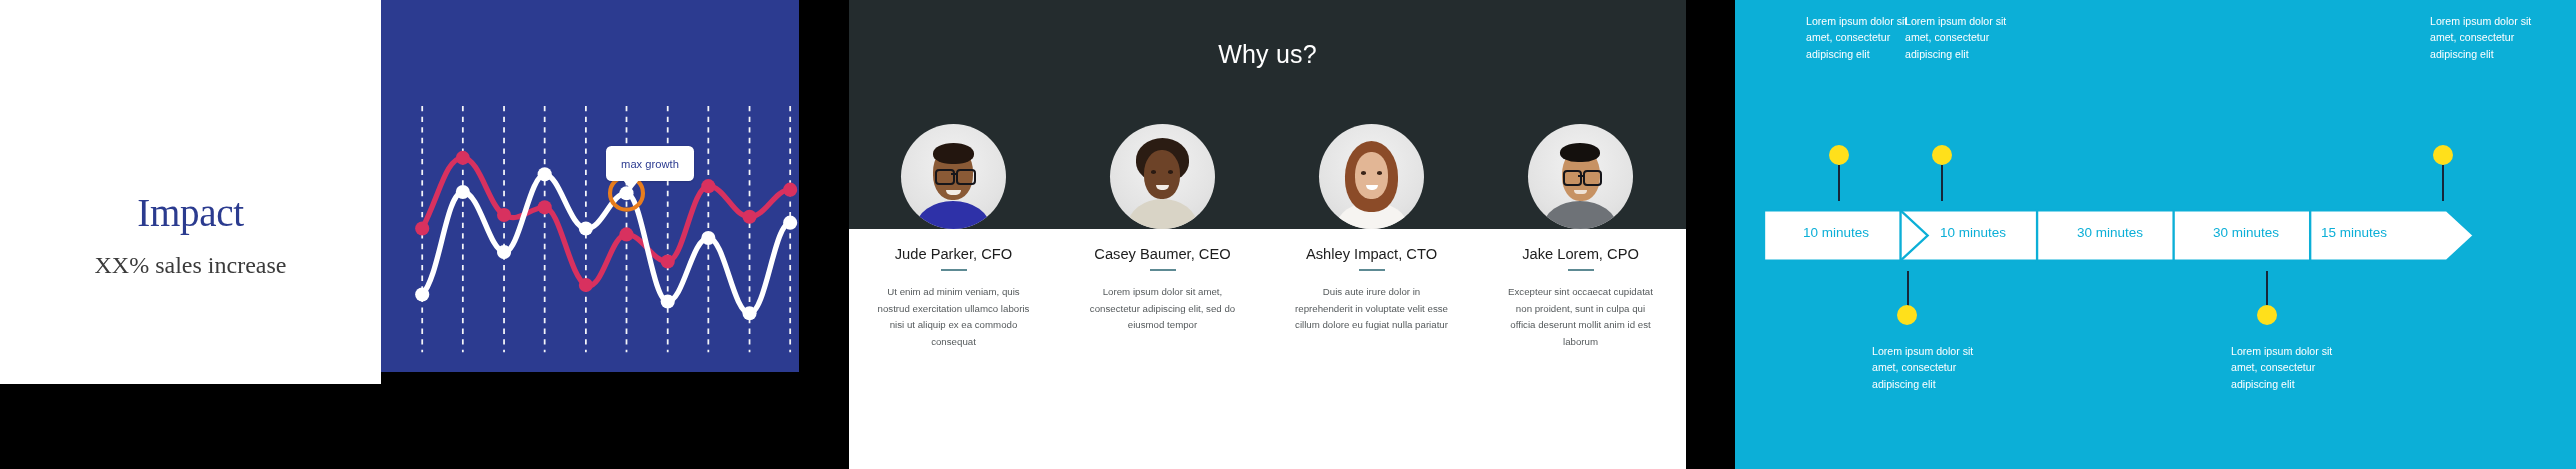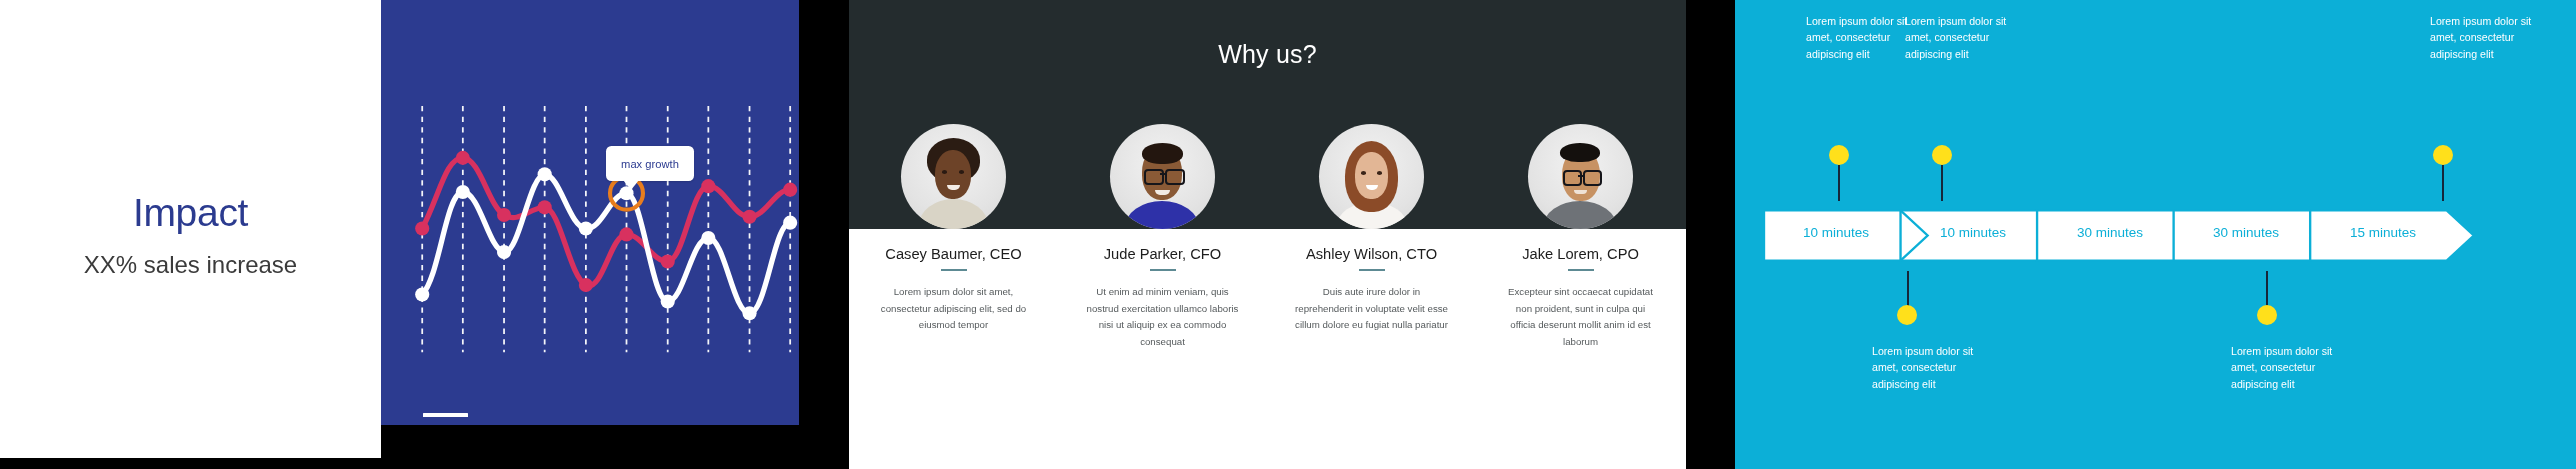--- a/index.html
+++ b/index.html
@@ -1,27 +1,27 @@
 <!DOCTYPE html>
 <html style="font-size:9.4px"><head>
 <meta charset="utf-8">
 <style>
   html,body{margin:0;padding:0;background:#000;}
   body{width:2576px;height:470px;font-family:"Liberation Sans",sans-serif;overflow:hidden;}
   .stage{position:relative;width:2576px;height:470px;background:#000;}
 
   
-  .panel-impact{position:absolute;left:0;top:0;width:381px;height:458px;background:#ffffff;}
+  .panel-impact{position:absolute;left:0;top:0;width:381px;height:384px;background:#ffffff;font-family:Liberation Serif, serif;}
   .impact-inner{position:absolute;left:0;top:0;width:381px;height:470px;
     display:flex;flex-direction:column;align-items:center;justify-content:center;}
   .impact-title{font-size:39px;font-weight:400;color:#2b3b8f;letter-spacing:-0.3px;line-height:1;margin:0 0 21px 0;}
   .impact-sub{font-size:24px;font-weight:400;color:#3b3b3b;line-height:1;margin:0;}
 
   
-  .panel-chart{position:absolute;left:381px;top:0;width:418px;height:425px;background:#2c3b90;overflow:hidden;}
+  .panel-chart{position:absolute;left:381px;top:0;width:418px;height:372px;background:#2c3b90;overflow:hidden;}
   .chart-svg{position:absolute;left:0;top:0;}
   .chart-underline{position:absolute;left:42px;top:413px;width:45px;height:4.1px;background:#ffffff;border-radius:0.6px;}
   .tooltip{position:absolute;left:225px;top:146px;width:88px;height:35px;background:#ffffff;border-radius:5.3px;
     display:flex;align-items:center;justify-content:center;box-shadow:0 0.6px 1.8px rgba(0,0,0,.15);}
   .tooltip span{font-size:11.2px;color:#2c3b90;font-weight:400;white-space:nowrap;}
   .tooltip:after{content:"";position:absolute;left:16.5px;bottom:-9.4px;width:0;height:0;
     border-left:8.2px solid transparent;border-right:8.2px solid transparent;border-top:10px solid #ffffff;}
 
   
   .panel-why{position:absolute;left:849px;top:0;width:837px;height:470px;background:#ffffff;overflow:hidden;}
@@ -114,57 +114,57 @@
   </section>
 
   <section class="panel-why">
     <div class="why-dark"></div>
     <div class="why-title">Why us?</div>
 
     <div class="team-row">
 
       <div class="team-card">
         <div class="avatar">
-          <div class="av-body" style="left:17.7px;top:75px;width:69px;height:53px;background:#d9d4c6;"></div>
-          <div class="av-hair" style="left:26px;top:14px;width:53px;height:44px;background:#2b1c13;"></div>
-          <div class="av-head" style="left:34px;top:26px;width:36px;height:49px;background:#6d4328;"></div>
-          <div style="position:absolute;left:41px;top:46px;width:5.3px;height:3.5px;border-radius:50%;background:#2a1a12;"></div>
-          <div style="position:absolute;left:58px;top:46px;width:5.3px;height:3.5px;border-radius:50%;background:#2a1a12;"></div>
-          <div style="position:absolute;left:46px;top:61px;width:13px;height:4.7px;border-radius:0 0 6.5px 6.5px;background:#f3ece6;"></div>
-        </div>
-        <div class="team-name">Casey Baumer, CEO</div>
-        <div class="team-rule"></div>
-        <div class="team-desc">Lorem ipsum dolor sit amet, consectetur adipiscing elit, sed do eiusmod tempor</div>
-      </div>
-
-      <div class="team-card">
-        <div class="avatar">
           <div class="av-body" style="left:15.3px;top:77px;width:74px;height:53px;background:#2e31a8;"></div>
           <div class="av-head" style="left:32px;top:22.4px;width:40px;height:54px;background:#8a5a36;"></div>
           <div class="av-hair" style="left:32px;top:19px;width:41px;height:21px;background:#23160f;"></div>
           <div class="av-glass" style="left:34px;top:45px;width:16px;height:12.4px;"></div>
           <div class="av-glass" style="left:55px;top:45px;width:16px;height:12.4px;"></div>
           <div class="av-bridge" style="left:50px;top:49px;width:4.7px;"></div>
           <div style="position:absolute;left:45px;top:66px;width:15.3px;height:5.3px;border-radius:0 0 7.7px 7.7px;background:#f2ebe4;"></div>
         </div>
         <div class="team-name">Jude Parker, CFO</div>
         <div class="team-rule"></div>
         <div class="team-desc">Ut enim ad minim veniam, quis nostrud exercitation ullamco laboris nisi ut aliquip ex ea commodo consequat</div>
       </div>
 
       <div class="team-card">
         <div class="avatar">
+          <div class="av-body" style="left:17.7px;top:75px;width:69px;height:53px;background:#d9d4c6;"></div>
+          <div class="av-hair" style="left:26px;top:14px;width:53px;height:44px;background:#2b1c13;"></div>
+          <div class="av-head" style="left:34px;top:26px;width:36px;height:49px;background:#6d4328;"></div>
+          <div style="position:absolute;left:41px;top:46px;width:5.3px;height:3.5px;border-radius:50%;background:#2a1a12;"></div>
+          <div style="position:absolute;left:58px;top:46px;width:5.3px;height:3.5px;border-radius:50%;background:#2a1a12;"></div>
+          <div style="position:absolute;left:46px;top:61px;width:13px;height:4.7px;border-radius:0 0 6.5px 6.5px;background:#f3ece6;"></div>
+        </div>
+        <div class="team-name">Casey Baumer, CEO</div>
+        <div class="team-rule"></div>
+        <div class="team-desc">Lorem ipsum dolor sit amet, consectetur adipiscing elit, sed do eiusmod tempor</div>
+      </div>
+
+      <div class="team-card">
+        <div class="avatar">
           <div class="av-body" style="left:16.5px;top:78px;width:72px;height:52px;background:#f6f4f1;"></div>
           <div class="av-hair" style="left:26px;top:16.5px;width:53px;height:71px;background:#8b4b28;"></div>
           <div class="av-head" style="left:36px;top:28px;width:33px;height:47px;background:#e2b695;"></div>
           <div style="position:absolute;left:42px;top:47px;width:5.3px;height:3.5px;border-radius:50%;background:#3a2418;"></div>
           <div style="position:absolute;left:58px;top:47px;width:5.3px;height:3.5px;border-radius:50%;background:#3a2418;"></div>
           <div style="position:absolute;left:47px;top:61px;width:11.8px;height:4.7px;border-radius:0 0 5.9px 5.9px;background:#ffffff;"></div>
         </div>
-        <div class="team-name">Ashley Wilson, CTO</div>
+        <div class="team-name">Ashley Impact, CTO</div>
         <div class="team-rule"></div>
         <div class="team-desc">Duis aute irure dolor in reprehenderit in voluptate velit esse cillum dolore eu fugiat nulla pariatur</div>
       </div>
 
       <div class="team-card">
         <div class="avatar">
           <div class="av-body" style="left:15.3px;top:77px;width:74px;height:53px;background:#6e7277;"></div>
           <div class="av-head" style="left:34px;top:25px;width:38px;height:52px;background:#c79263;"></div>
           <div class="av-hair" style="left:32px;top:19px;width:40px;height:19px;background:#14100d;"></div>
           <div class="av-glass" style="left:35px;top:46px;width:15.3px;height:11.8px;"></div>
@@ -211,21 +211,21 @@
       <g>
         <polygon points="928,16 1160,16 1206,59 1160,102 928,102" fill="#ffffff" stroke="#0cafd7" stroke-width="4"></polygon>
       </g>
       <polygon points="0,16 232,16 278,59 232,102 0,102" fill="none" stroke="#0cafd7" stroke-width="4"></polygon>
     </svg>
 
     <div style="position:absolute;left:36px;top:225px;width:130px;text-align:center;color:#0cafd7;font-size:13.5px;">10 minutes</div>
     <div style="position:absolute;left:173px;top:225px;width:130px;text-align:center;color:#0cafd7;font-size:13.5px;">10 minutes</div>
     <div style="position:absolute;left:310px;top:225px;width:130px;text-align:center;color:#0cafd7;font-size:13.5px;">30 minutes</div>
     <div style="position:absolute;left:446px;top:225px;width:130px;text-align:center;color:#0cafd7;font-size:13.5px;">30 minutes</div>
-    <div style="position:absolute;left:583px;top:225px;width:130px;text-align:center;color:#0cafd7;font-size:13.5px;">15 minutes</div>
+    <div style="position:absolute;left:554px;top:225px;width:130px;text-align:center;color:#0cafd7;font-size:13.5px;">15 minutes</div>
 
     <div class="tl-stem" style="left:172px;top:271px;height:36px;"></div>
     <div class="tl-dot" style="left:162px;top:305px;"></div>
 
     <div class="tl-stem" style="left:531px;top:271px;height:36px;"></div>
     <div class="tl-dot" style="left:522px;top:305px;"></div>
 
     <div class="tl-note" style="left:137px;top:343px;">Lorem ipsum dolor sit amet, consectetur adipiscing elit</div>
     <div class="tl-note" style="left:496px;top:343px;">Lorem ipsum dolor sit amet, consectetur adipiscing elit</div>
 

